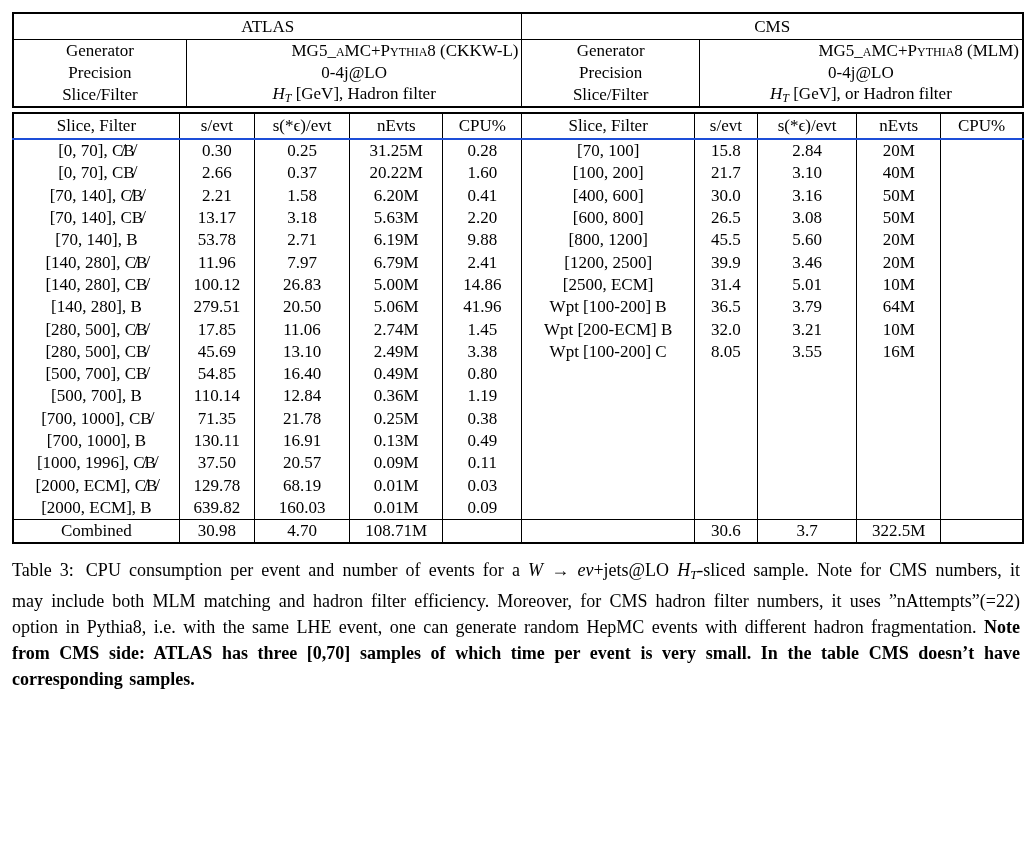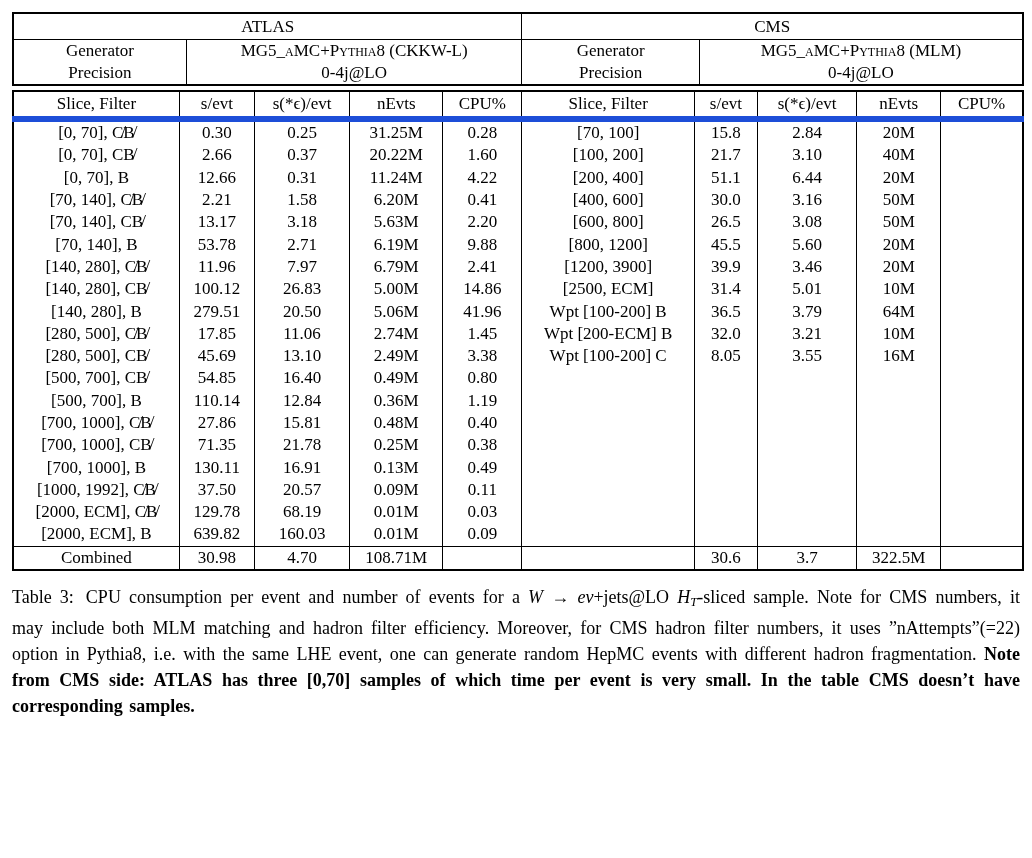--- a/index.html
+++ b/index.html
@@ -13,27 +13,27 @@
   td,th{
     padding:0 3px;text-align:center;font-size:17px;font-weight:normal;
     overflow:hidden;white-space:nowrap;vertical-align:middle;
   }
   
   .meta-table{margin-bottom:4px;}
   .meta-table td{height:22px;}
   .meta-table .title-row td{height:25px;border-bottom:1px solid #000;}
   .meta-table td.v{border-left:1px solid #000;}
   .meta-table td.mid{border-left:1px solid #000;}
-  .sc{font-variant:small-caps;}
+  .sc{font-variant:small-caps;text-align:right;}
   
   .mit{font-style:italic;}
   .msub{font-style:italic;font-size:70%;vertical-align:-0.25em;}
   
   .data-table th+th, .data-table td+td{border-left:1px solid #000;}
-  .data-table thead th{height:24px;border-bottom:6px solid #1d4ed8;}
+  .data-table thead th{height:24px;border-bottom:2px solid #1d4ed8;}
   .data-table tbody td{height:22.3px;}
   .combined-row td{border-top:1px solid #000;height:25px;}
   
   .caption{
     margin:13px 2px 0 0;font-size:18px;line-height:26px;
     text-align:justify;word-spacing:2px;
   }
   .cap-label{margin-right:12px;}
   .cap-bold{font-weight:bold;}
 </style>
@@ -58,20 +58,26 @@
         <td>Generator</td>
         <td class="v sc">MG5_aMC+Pythia8 (CKKW-L)</td>
         <td class="mid">Generator</td>
         <td class="v sc">MG5_aMC+Pythia8 (MLM)</td>
       </tr>
       <tr>
         <td>Precision</td>
         <td class="v">0-4j@LO</td>
         <td class="mid">Precision</td>
         <td class="v">0-4j@LO</td>
+      </tr>
+      <tr>
+        <td>Slice/Filter</td>
+        <td class="v"><span class="mit">H</span><span class="msub">T</span><span> [GeV], Hadron filter</span></td>
+        <td class="mid">Slice/Filter</td>
+        <td class="v"><span class="mit">H</span><span class="msub">T</span><span> [GeV], or Hadron filter</span></td>
       </tr>
     </tbody>
   </table>
 
   <table class="tbl data-table">
     <colgroup>
       <col style="width:166px">
         <col style="width:75px">
         <col style="width:95px">
         <col style="width:93px">
@@ -115,32 +121,20 @@
           <td>0.37</td>
           <td>20.22M</td>
           <td>1.60</td>
           <td>[100, 200]</td>
           <td>21.7</td>
           <td>3.10</td>
           <td>40M</td>
           <td></td>
         </tr>
         <tr>
-          <td>[0, 70], B</td>
-          <td>12.66</td>
-          <td>0.31</td>
-          <td>11.24M</td>
-          <td>4.22</td>
-          <td>[200, 400]</td>
-          <td>51.1</td>
-          <td>6.44</td>
-          <td>20M</td>
-          <td></td>
-        </tr>
-        <tr>
           <td>[70, 140], C̸B̸</td>
           <td>2.21</td>
           <td>1.58</td>
           <td>6.20M</td>
           <td>0.41</td>
           <td>[400, 600]</td>
           <td>30.0</td>
           <td>3.16</td>
           <td>50M</td>
           <td></td>
@@ -168,21 +162,21 @@
           <td>5.60</td>
           <td>20M</td>
           <td></td>
         </tr>
         <tr>
           <td>[140, 280], C̸B̸</td>
           <td>11.96</td>
           <td>7.97</td>
           <td>6.79M</td>
           <td>2.41</td>
-          <td>[1200, 3900]</td>
+          <td>[1200, 2500]</td>
           <td>39.9</td>
           <td>3.46</td>
           <td>20M</td>
           <td></td>
         </tr>
         <tr>
           <td>[140, 280], CB̸</td>
           <td>100.12</td>
           <td>26.83</td>
           <td>5.00M</td>
@@ -247,32 +241,20 @@
           <td>12.84</td>
           <td>0.36M</td>
           <td>1.19</td>
           <td></td>
           <td></td>
           <td></td>
           <td></td>
           <td></td>
         </tr>
         <tr>
-          <td>[700, 1000], C̸B̸</td>
-          <td>27.86</td>
-          <td>15.81</td>
-          <td>0.48M</td>
-          <td>0.40</td>
-          <td></td>
-          <td></td>
-          <td></td>
-          <td></td>
-          <td></td>
-        </tr>
-        <tr>
           <td>[700, 1000], CB̸</td>
           <td>71.35</td>
           <td>21.78</td>
           <td>0.25M</td>
           <td>0.38</td>
           <td></td>
           <td></td>
           <td></td>
           <td></td>
           <td></td>
@@ -283,21 +265,21 @@
           <td>16.91</td>
           <td>0.13M</td>
           <td>0.49</td>
           <td></td>
           <td></td>
           <td></td>
           <td></td>
           <td></td>
         </tr>
         <tr>
-          <td>[1000, 1992], C̸B̸</td>
+          <td>[1000, 1996], C̸B̸</td>
           <td>37.50</td>
           <td>20.57</td>
           <td>0.09M</td>
           <td>0.11</td>
           <td></td>
           <td></td>
           <td></td>
           <td></td>
           <td></td>
         </tr>

